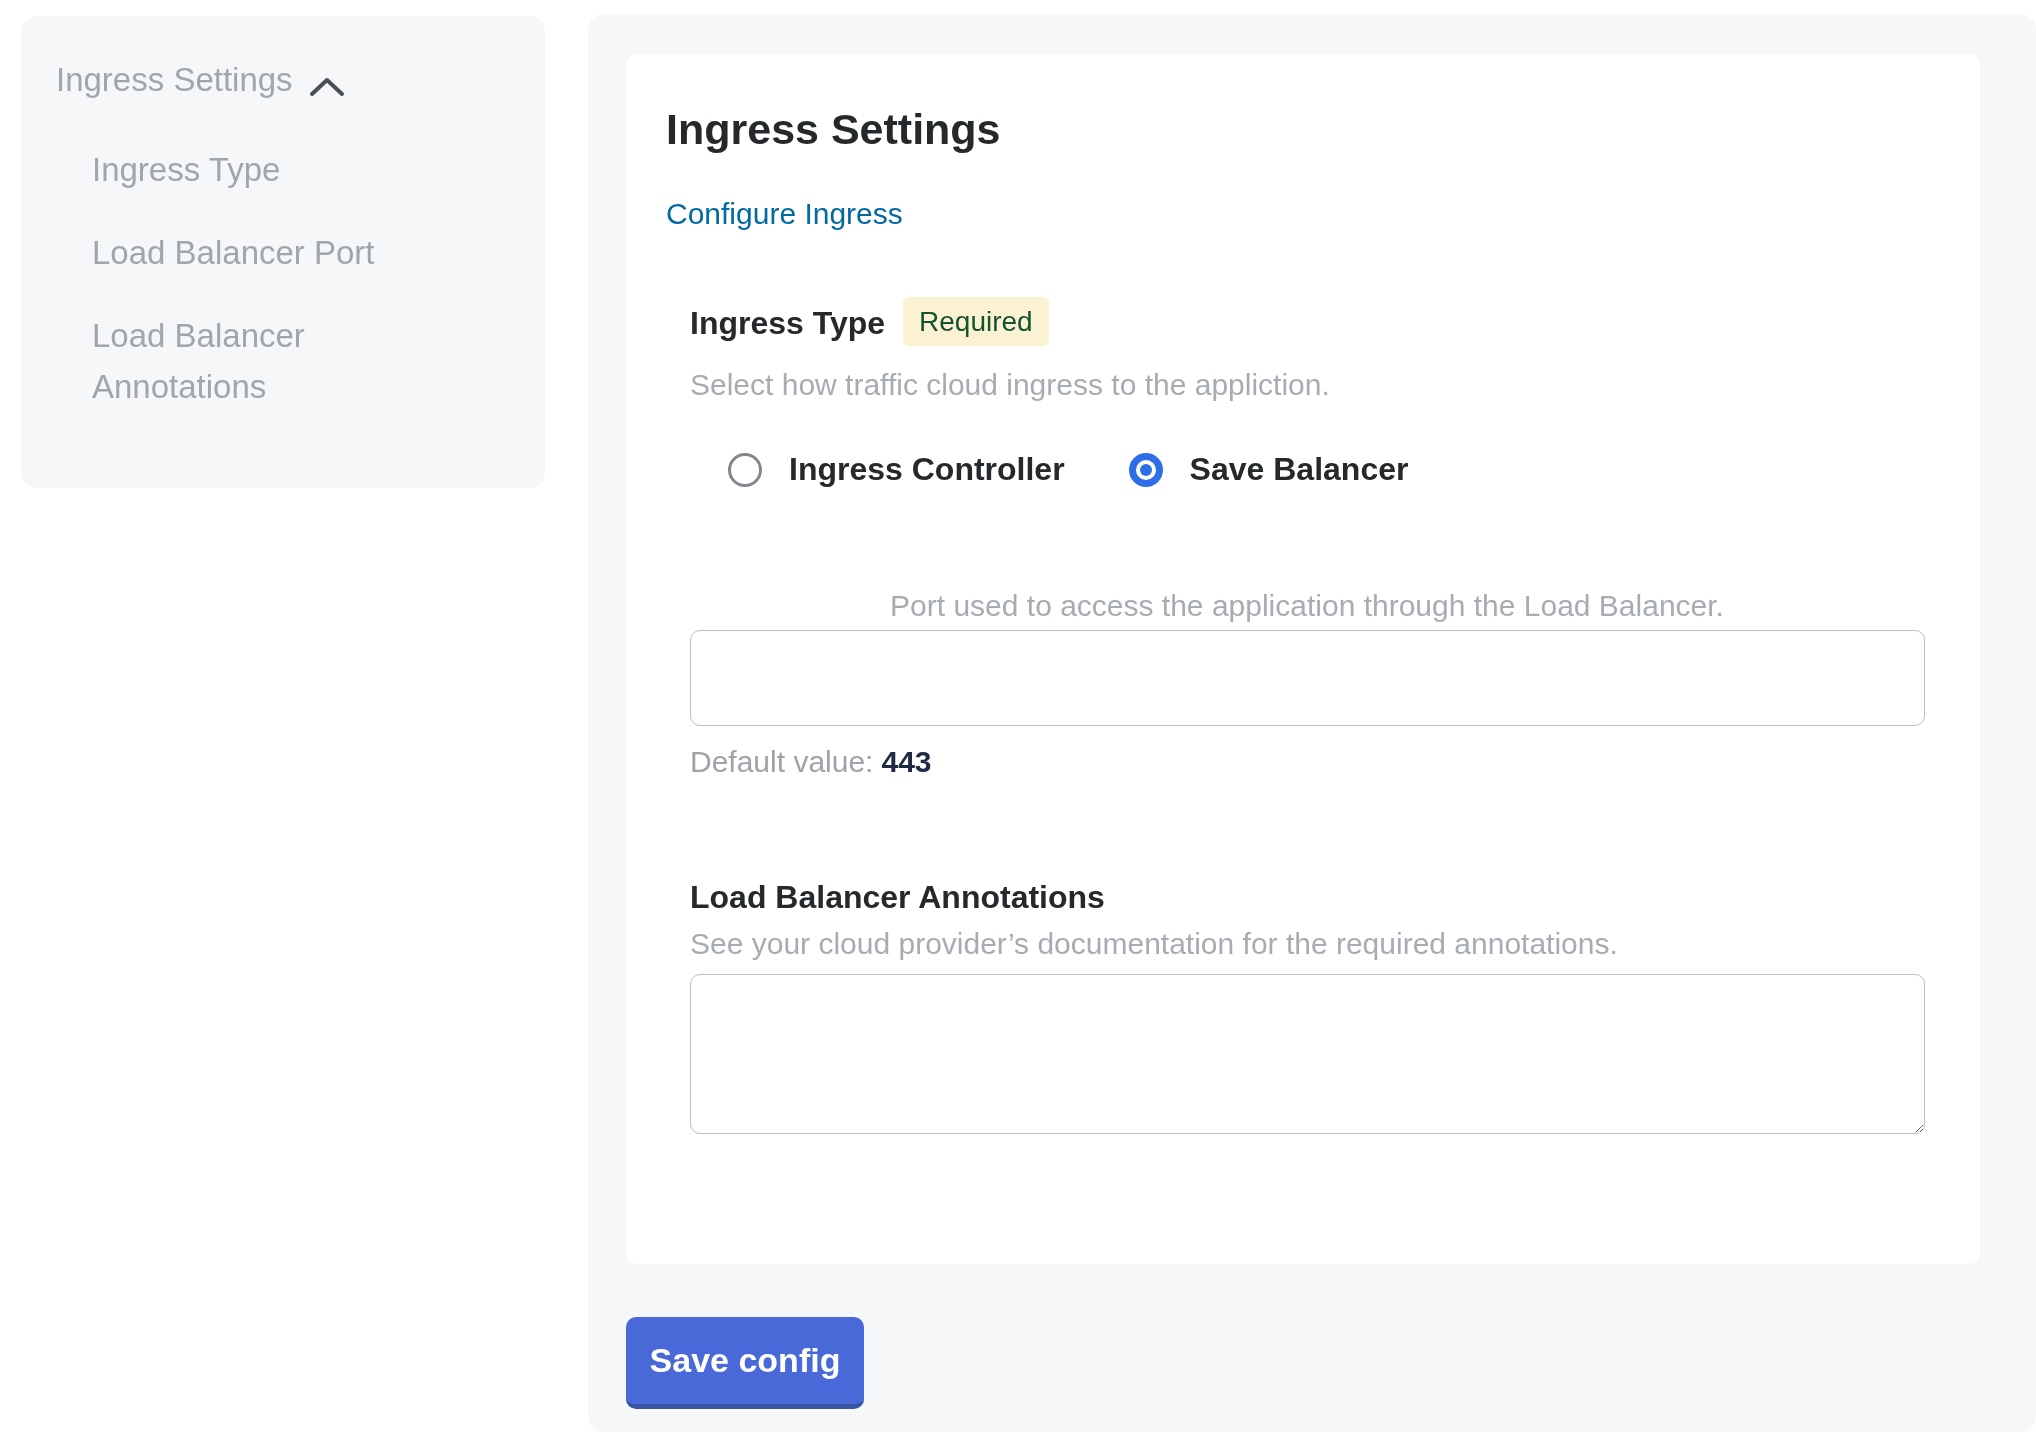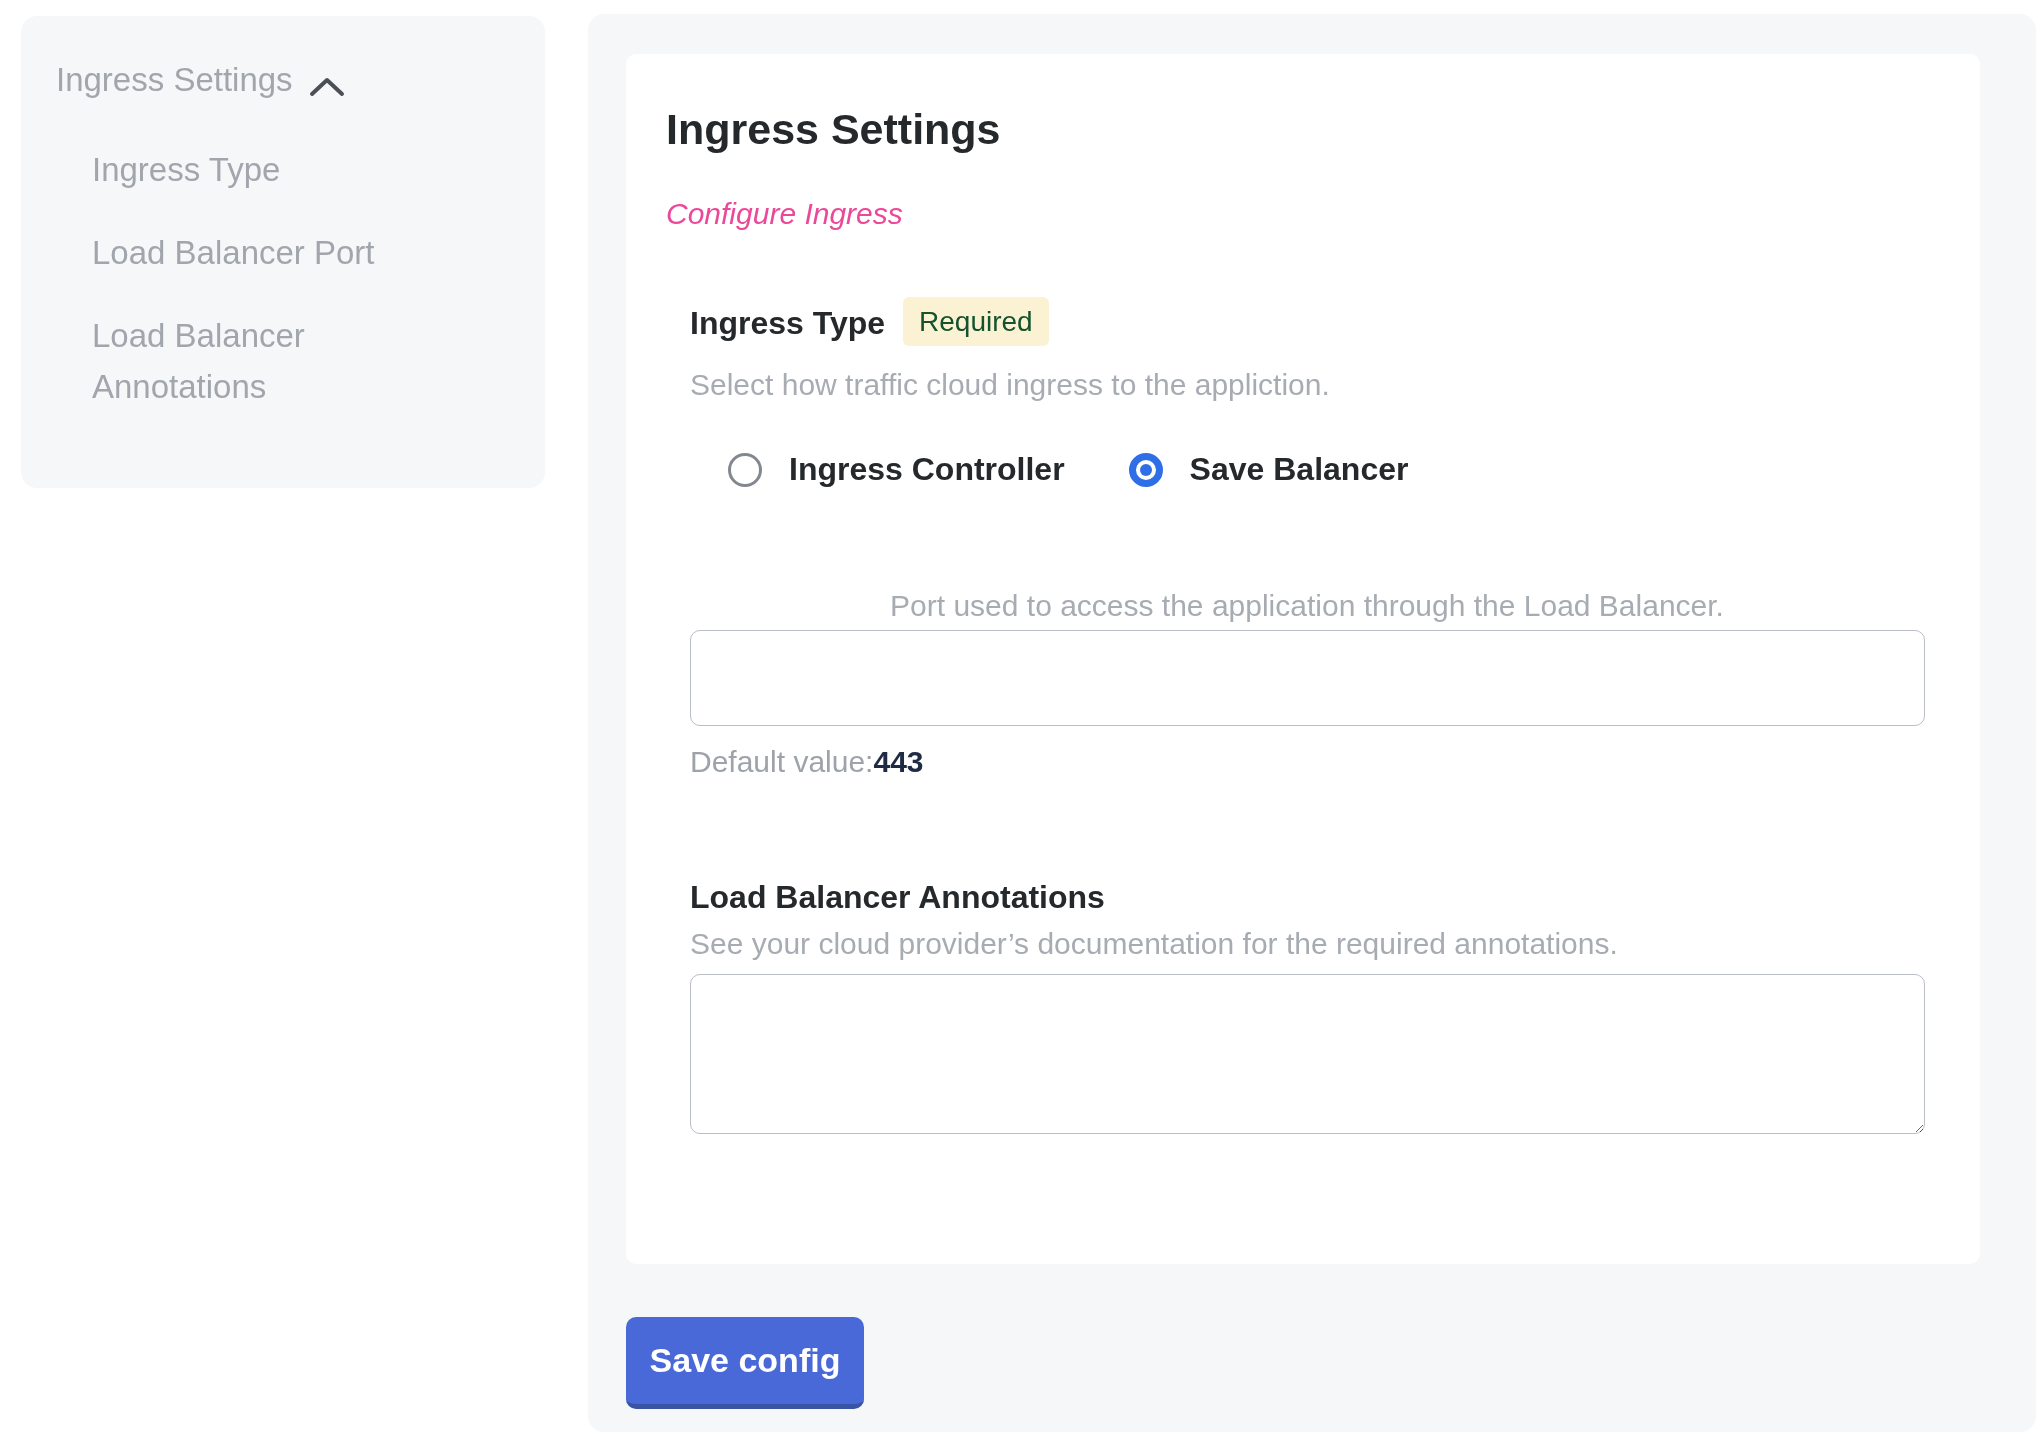--- a/index.html
+++ b/index.html
@@ -31,21 +31,21 @@
   }
   .card{
     position:absolute;left:38px;top:40px;width:1354px;height:1210px;
     background:#ffffff;border-radius:10px;box-sizing:border-box;
     padding:50px 56px 0 40px;
   }
   .card-title{
     margin:0;font-size:43px;line-height:50px;font-weight:700;color:#26292c;
   }
   .card-subtitle{
-    margin:38px 0 0 0;font-size:30px;line-height:44px;color:#ec4899;font-style:italic;
+    margin:38px 0 0 0;font-size:30px;line-height:44px;color:#0369a1;
   }
   .fields{margin-left:24px;}
   .field-label{
     font-size:32px;line-height:46px;font-weight:600;color:#26292c;
   }
   .sec-1{margin-top:64px;}
   .sec-2{margin-top:96px;}
   .sec-3{margin-top:94px;}
   .badge{
     display:inline-block;margin-left:18px;padding:9px 16px 8px 16px;
@@ -68,21 +68,21 @@
   .radio.checked{border:7px solid #2e6ee7;}
   .radio.checked .dot{width:12px;height:12px;border-radius:50%;background:#2e6ee7;}
   .radio-label{font-size:32px;font-weight:600;color:#26292c;}
   
   .text-input{
     display:block;margin-top:2px;width:1235px;height:96px;box-sizing:border-box;
     border:1.5px solid #b9bec7;border-radius:10px;background:#ffffff;outline:none;
     font-size:30px;padding:0 20px;font-family:inherit;color:#26292c;
   }
   .default-row{margin-top:18px;font-size:30px;line-height:36px;color:#9ea2a9;}
-  .default-val{color:#1f2a44;font-weight:700;}
+  .default-val{color:#1f2a44;font-weight:700;margin-left:8px;}
   .annotations-area{
     display:block;margin-top:8px;width:1235px;height:160px;box-sizing:border-box;
     border:1.5px solid #b9bec7;border-radius:10px;background:#ffffff;outline:none;
     font-size:30px;padding:14px 20px;font-family:inherit;color:#26292c;resize:both;
   }
   
   .save-btn{
     position:absolute;left:38px;top:1303px;width:238px;height:92px;box-sizing:border-box;
     background:#4a69d9;border:none;border-bottom:5px solid #3a54a5;border-radius:10px;
     color:#ffffff;font-size:34px;font-weight:700;font-family:inherit;cursor:pointer;

